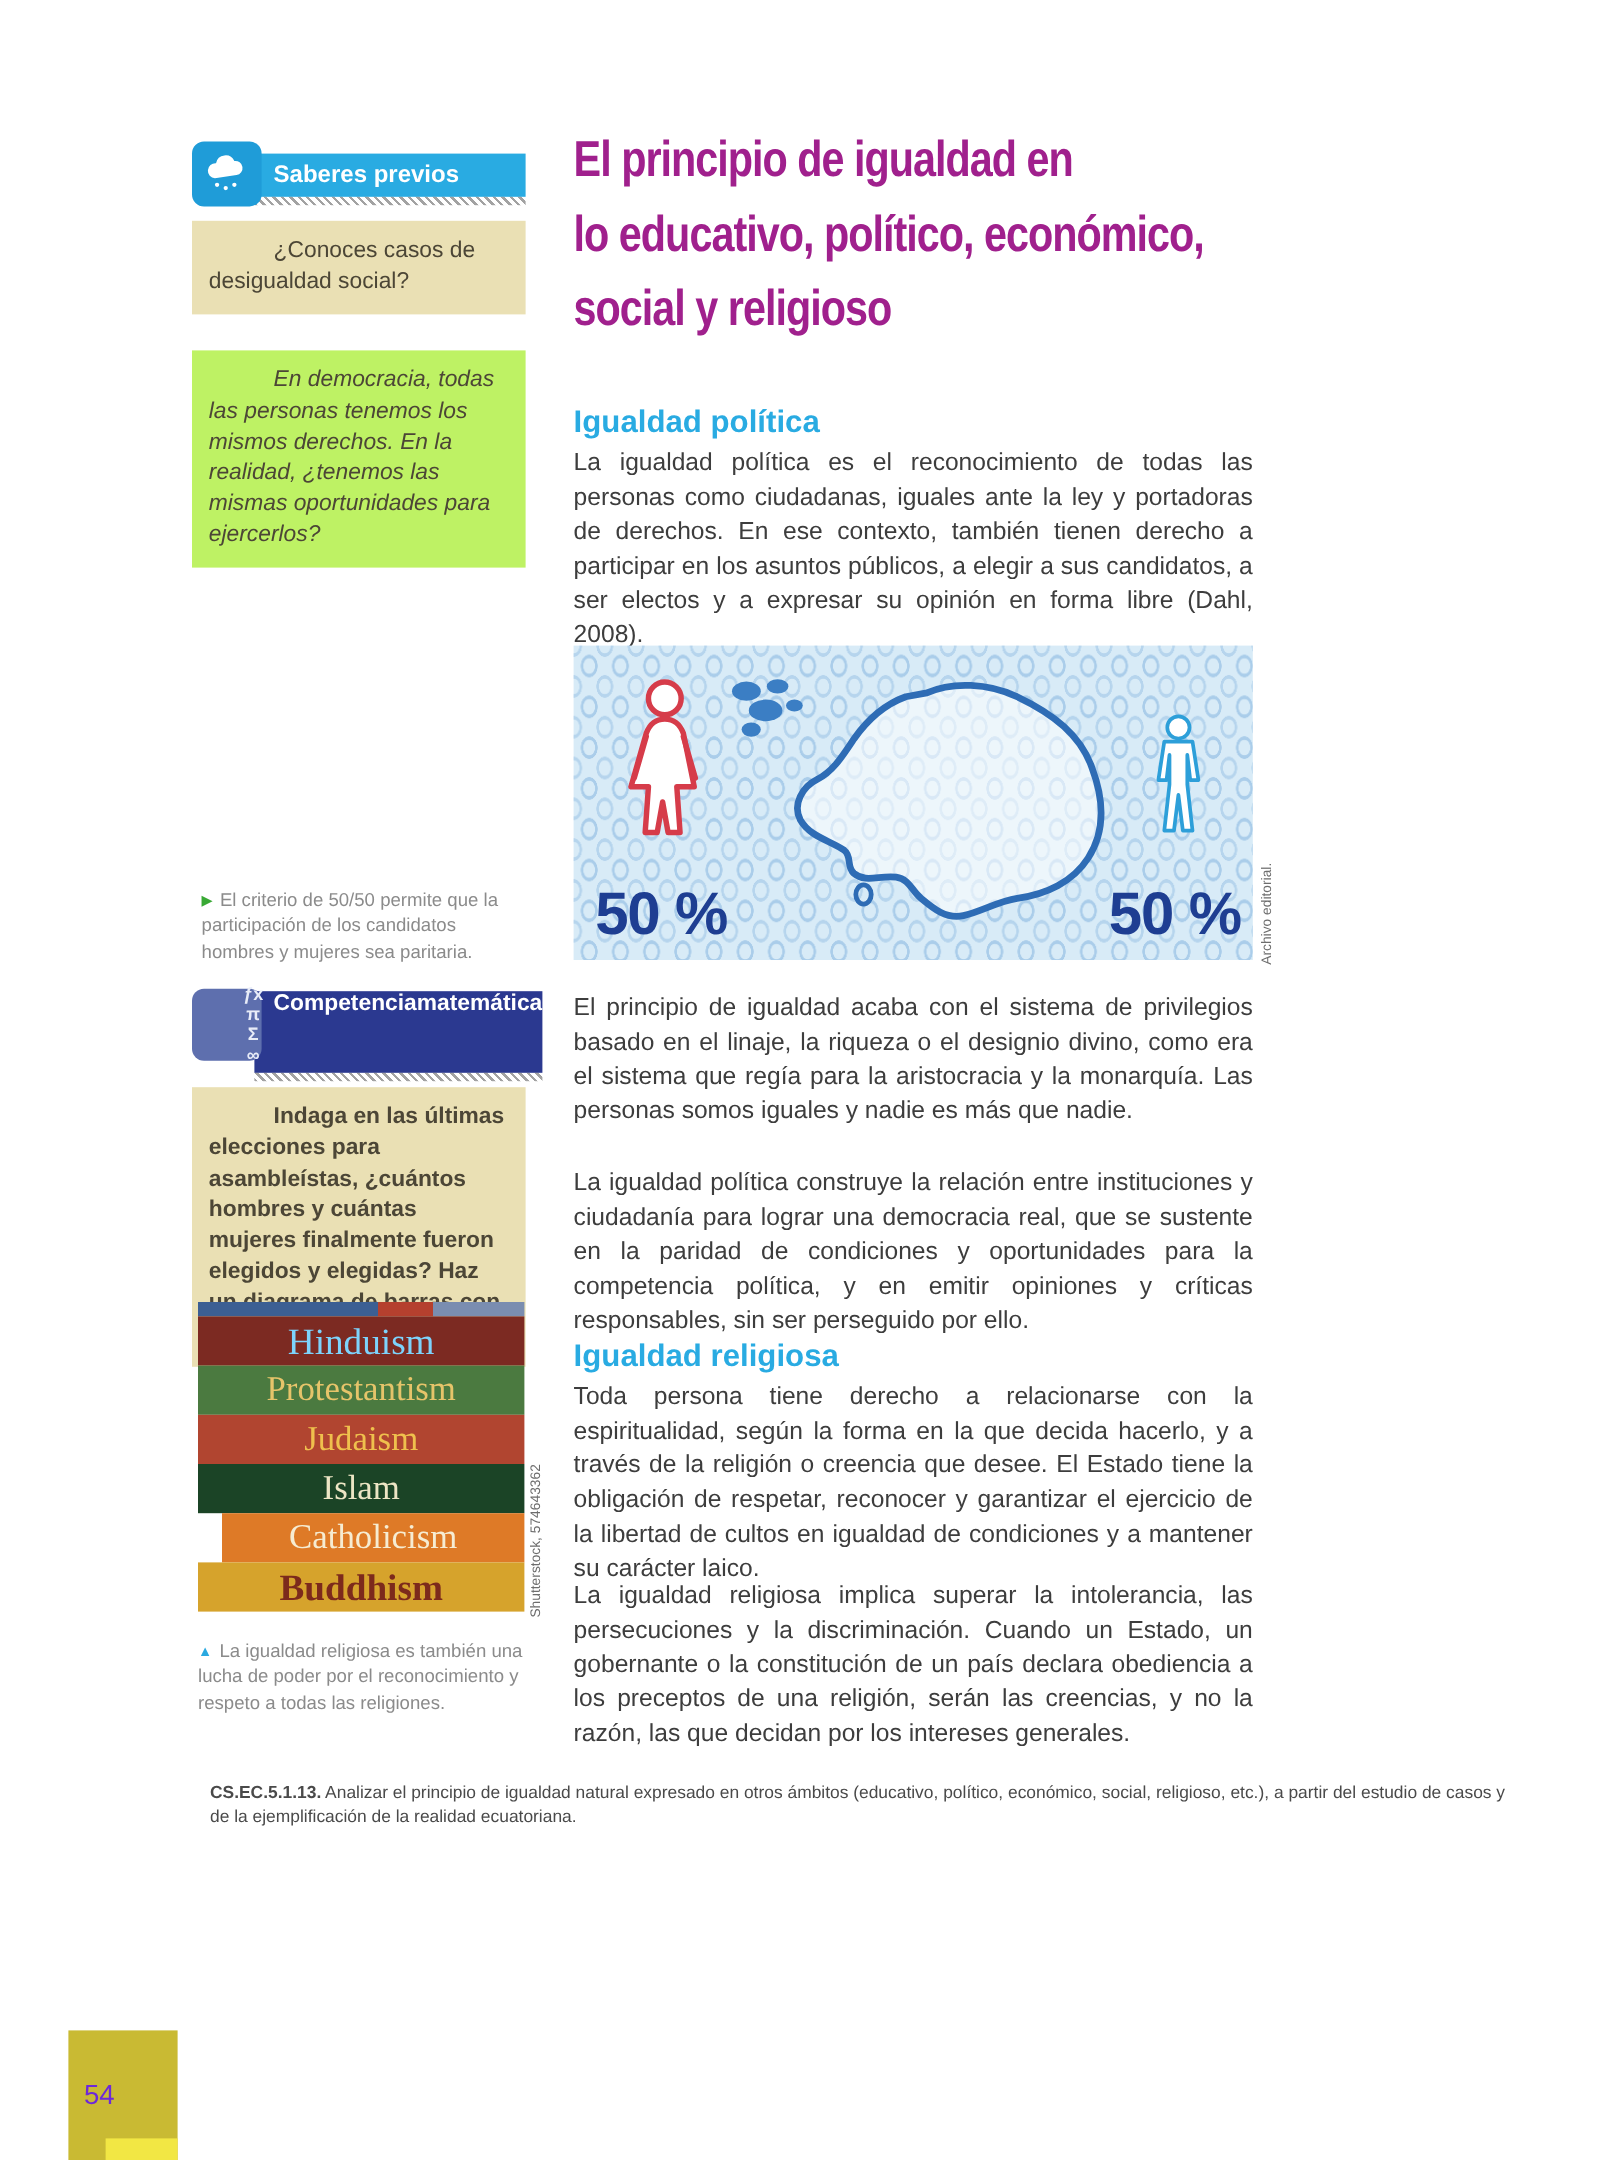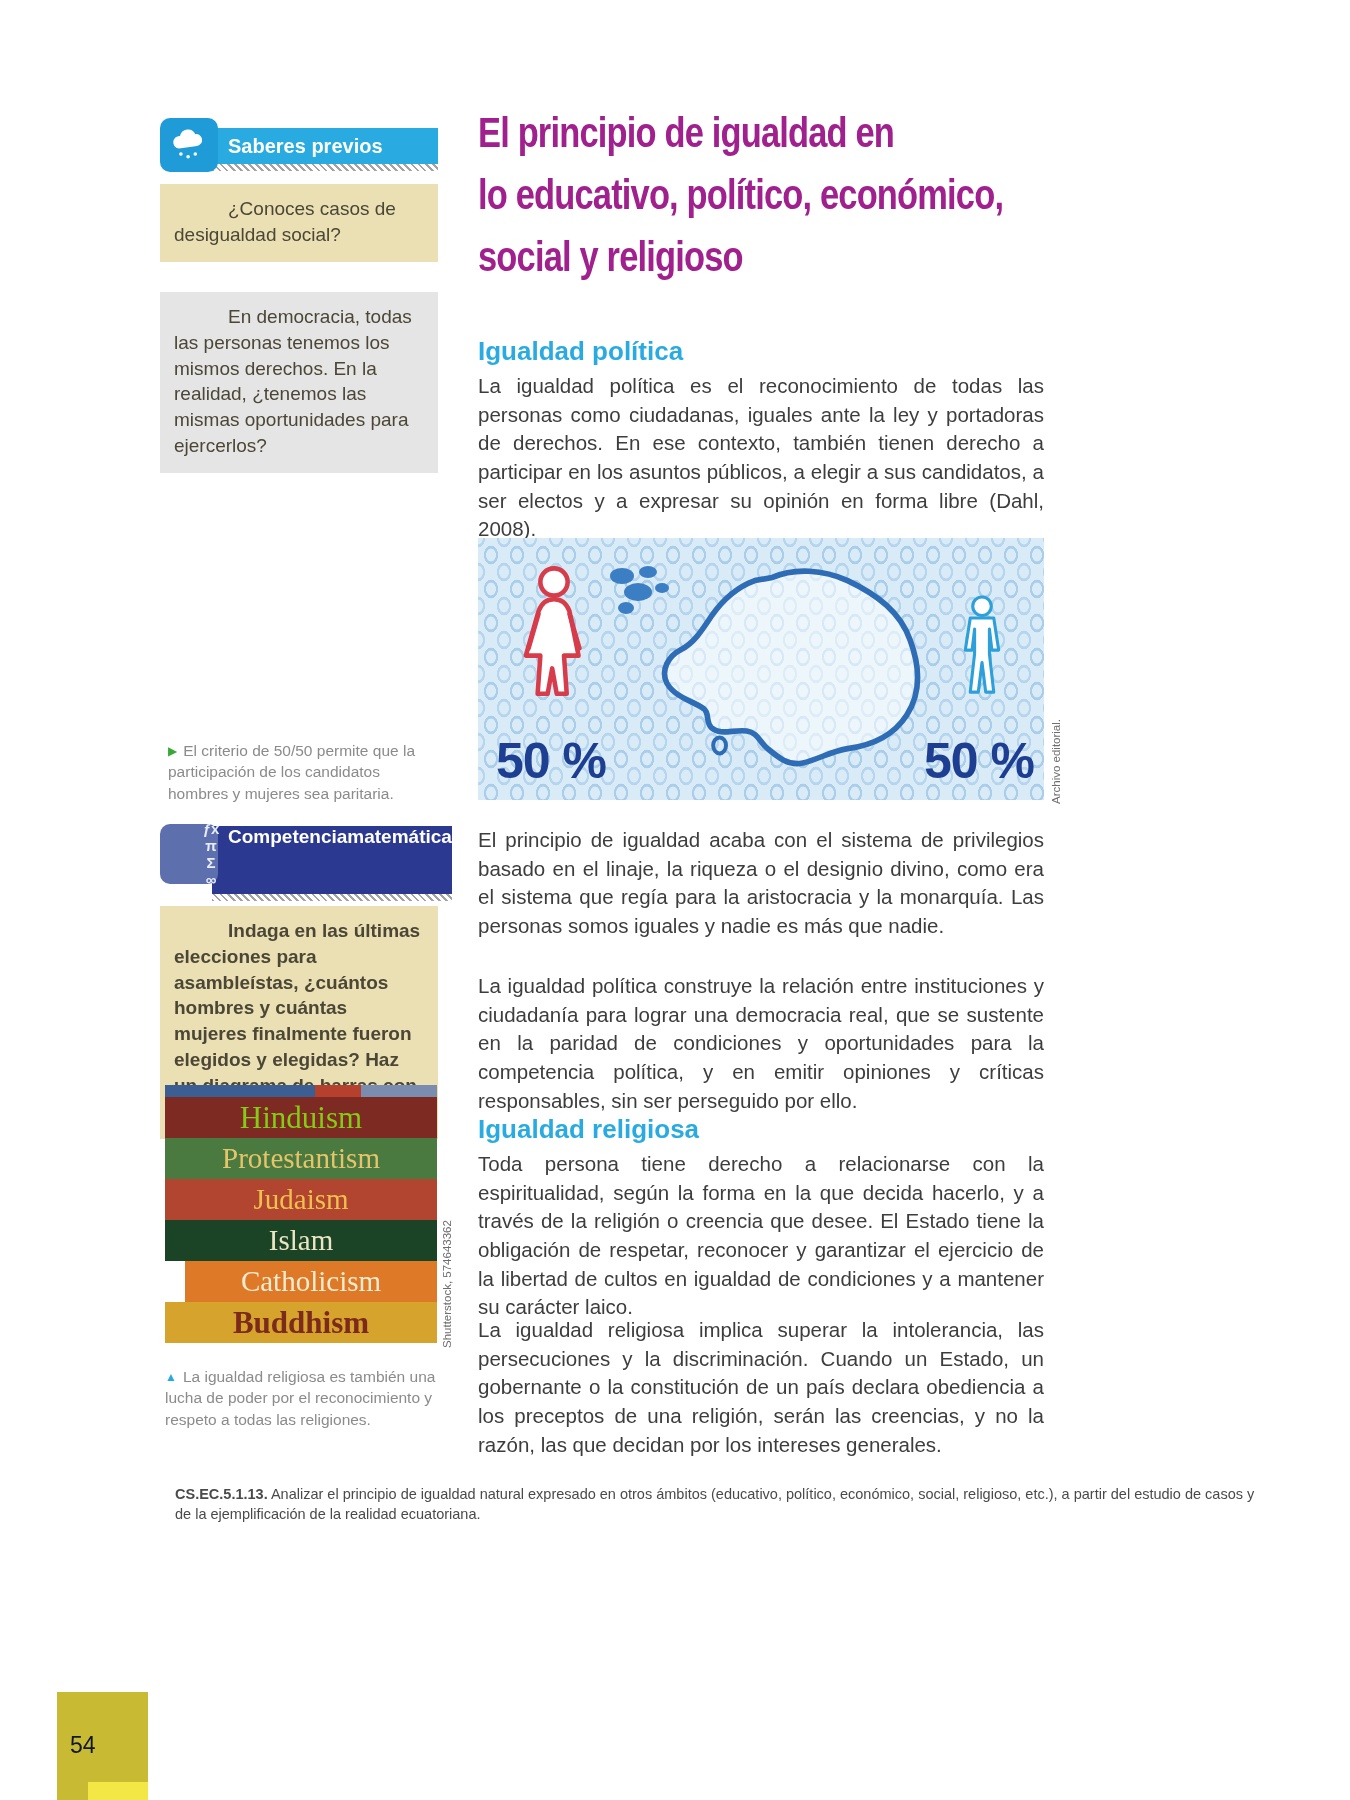--- a/index.html
+++ b/index.html
@@ -79,21 +79,21 @@
   }
   .fig { position: absolute; }
   .percent { position: absolute; bottom: 10px; font-weight: bold; font-size: 50px; letter-spacing: -1px; }
 
   
   .footer { position: absolute; left: 175px; top: 1484px; width: 1080px; font-size: 14.5px; line-height: 1.38; color: #4a4a4a; }
   .footer .code { font-weight: bold; }
 
   
   .page-tab { position: absolute; left: 57px; top: 1692px; width: 91px; height: 108px; }
-  .page-num { position: absolute; left: 13px; top: 40px; font-size: 23px; color: #0f172a; }
+  .page-num { position: absolute; left: 13px; top: 40px; font-size: 23px; color: #6d28d9; }
   .page-tab-strip { position: absolute; left: 88px; top: 1782px; width: 60px; height: 18px; }
 </style>
 </head>
 <body>
 
 <div class="page">
 
   <div class="feature" style="top:118px;">
     <div class="feature-head">
       <div class="icon-tile" style="background-color: rgb(31, 156, 216);">
@@ -105,21 +105,21 @@
         </svg>
       </div>
       <div class="banner" style="background-color: rgb(41, 171, 226);">
         <span>Saberes previos</span>
       </div>
     </div>
     <div class="feature-body" style="background-color: rgb(234, 224, 180);">¿Conoces casos de desigualdad social?</div>
   </div>
 
   <div class="feature" style="top:280px;">
-    <div class="feature-body" style="background-color: #e5e5e5;">En democracia, todas las personas tenemos los mismos derechos. En la realidad, ¿tenemos las mismas oportunidades para ejercerlos?</div>
+    <div class="feature-body" style="background-color: #bef264; font-style: italic;">En democracia, todas las personas tenemos los mismos derechos. En la realidad, ¿tenemos las mismas oportunidades para ejercerlos?</div>
   </div>
 
   <div class="side-caption" style="left:168px; top:740px; width:272px;">
     <span class="marker" style="color:#39a935;">▶</span><span>El criterio de 50/50 permite que la participación de los candidatos hombres y mujeres sea paritaria.</span>
   </div>
 
   <div class="feature" style="top:824px;">
     <div class="feature-head">
       <div class="icon-tile tall" style="background-color: rgb(94, 111, 174);">
         <div class="math-sym">
@@ -132,21 +132,21 @@
         <span>matemática</span>
       </div>
     </div>
     <div class="feature-body" style="background-color: rgb(234, 224, 180); font-weight: bold;">
       <b>Indaga</b><span> en las últimas elecciones para asambleístas, ¿cuántos hombres y cuántas mujeres finalmente fueron elegidos y elegidas? </span><b>Haz</b><span> un diagrama de barras con esos datos.</span>
     </div>
   </div>
 
   <div class="books">
     <div class="books-topstrip"></div>
-    <div class="spine" style="background-color: rgb(124, 42, 34); color: #84cc16;">Hinduism</div>
+    <div class="spine" style="background-color: rgb(124, 42, 34); color: #7dd3fc;">Hinduism</div>
     <div class="spine" style="background-color: rgb(75, 122, 64); color: rgb(230, 196, 106);">Protestantism</div>
     <div class="spine" style="background-color: rgb(177, 69, 48); color: rgb(239, 192, 77);">Judaism</div>
     <div class="spine" style="background-color: rgb(27, 68, 38); color: rgb(236, 229, 196);">Islam</div>
     <div class="spine" style="background-color: rgb(222, 122, 39); color: rgb(246, 236, 210); margin-left: 20px;">Catholicism</div>
     <div class="spine" style="background-color: rgb(214, 163, 44); color: rgb(124, 42, 28);">Buddhism</div>
   </div>
   <div class="vtext" style="left:441px; top:1232px; height:116px;">Shutterstock, 574643362</div>
 
   <div class="side-caption" style="left:165px; top:1366px; width:280px;">
     <span class="marker" style="color:#2aa9e0;">▲</span><span>La igualdad religiosa es también una lucha de poder por el reconocimiento y respeto a todas las religiones.</span>

